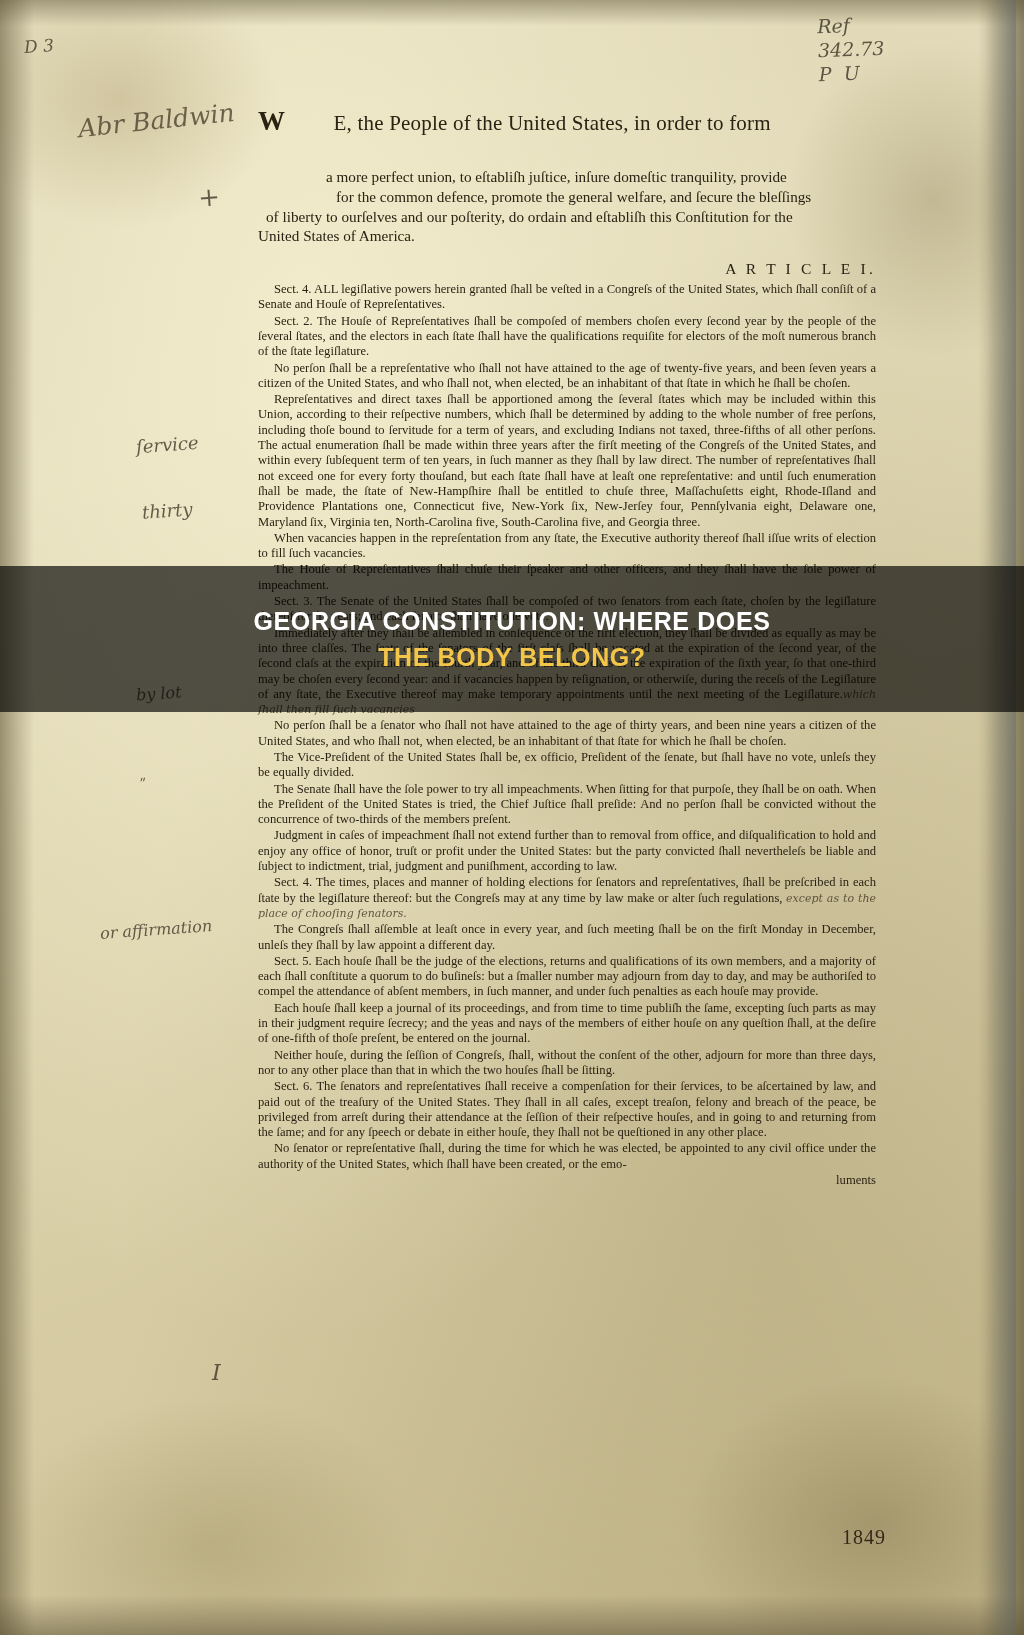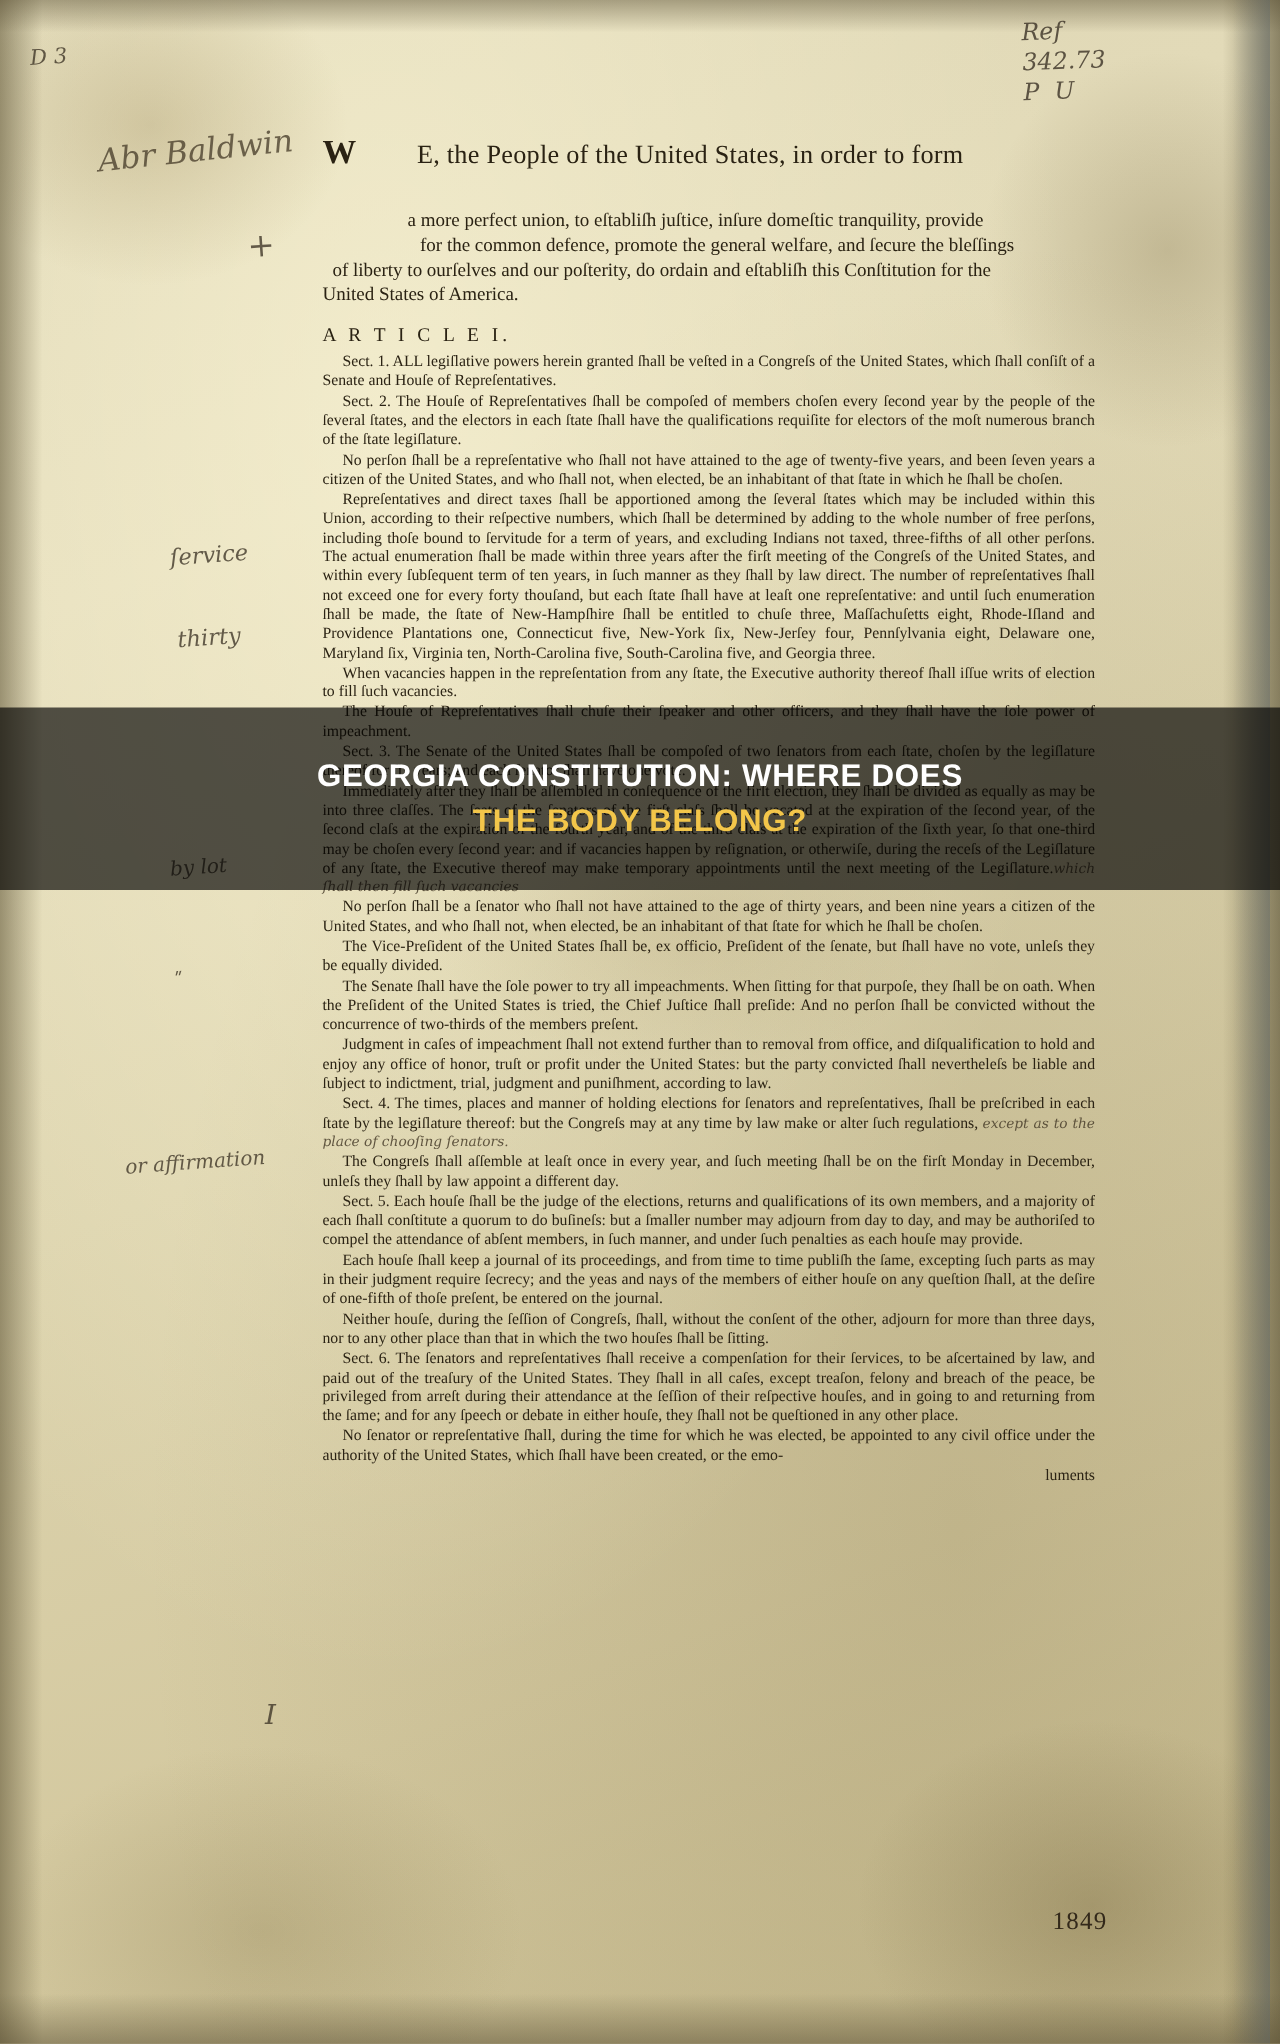--- a/index.html
+++ b/index.html
@@ -64,21 +64,21 @@
     font-weight: bold;
     letter-spacing: 0.5px;
   }
   .pre-big { font-size: 21px; letter-spacing: 0.2px; margin-left: 48px; }
   .pre-line { display: block; }
   .pre-ind1 { padding-left: 68px; margin-top: 28px; }
   .pre-ind2 { padding-left: 78px; }
   .pre-ind3 { padding-left: 8px; }
 
   .article-head {
-    text-align: left;
+    text-align: right;
     font-size: 15.5px;
     letter-spacing: 3.2px;
     margin: 14px 0 4px 0;
   }
 
   .body-text {
     font-size: 12.6px;
     line-height: 1.215;
     text-align: justify;
     color: #2b2314;
@@ -203,21 +203,21 @@
       </span>
       <span class="pre-line pre-ind1">a more perfect union, to  eſtabliſh  juſtice,  inſure  domeſtic  tranquility,  provide</span>
       <span class="pre-line pre-ind2">for the common defence, promote the general welfare, and  ſecure  the  bleſſings</span>
       <span class="pre-line pre-ind3">of liberty to ourſelves and our poſterity, do  ordain and eſtabliſh this Conſtitution for  the</span>
       <span class="pre-line">United States of America.</span>
     </div>
 
     <div class="article-head">A R T I C L E   I.</div>
 
     <div class="body-text">
-      <p class="ind">Sect. 1. ALL legiſlative powers herein granted ſhall be veſted in a Congreſs of the United States, which ſhall conſiſt of a Senate and Houſe of Repreſentatives.</p>
+      <p class="ind">Sect. 4. ALL legiſlative powers herein granted ſhall be veſted in a Congreſs of the United States, which ſhall conſiſt of a Senate and Houſe of Repreſentatives.</p>
       <p class="ind">Sect. 2. The Houſe of Repreſentatives ſhall be compoſed of members choſen every ſecond year by the people of the ſeveral ſtates, and the electors in each ſtate ſhall have the qualifications requiſite for electors of the moſt numerous branch of the ſtate legiſlature.</p>
       <p class="ind">No perſon ſhall be a repreſentative who ſhall not have attained to the age of twenty-five years, and been ſeven years a citizen of the United States, and who ſhall not, when elected, be an inhabitant of that ſtate in which he ſhall be choſen.</p>
       <p class="ind">Repreſentatives and direct taxes ſhall be apportioned among the ſeveral ſtates which may be included within this Union, according to their reſpective numbers, which ſhall be determined by adding to the whole number of free perſons, including thoſe bound to ſervitude for a term of years, and excluding Indians not taxed, three-fifths of all other perſons.  The actual enumeration ſhall be made within three years after the firſt meeting of the Congreſs of the United States, and within every ſubſequent term of ten years, in ſuch manner as they ſhall by law direct.  The number of repreſentatives ſhall not exceed one for every forty thouſand, but each ſtate ſhall have at leaſt one repreſentative: and until ſuch enumeration ſhall be made, the ſtate of New-Hampſhire ſhall be entitled to chuſe three, Maſſachuſetts eight, Rhode-Iſland and Providence Plantations one, Connecticut five, New-York ſix, New-Jerſey four, Pennſylvania eight, Delaware one, Maryland ſix, Virginia ten, North-Carolina five, South-Carolina five, and Georgia three.</p>
       <p class="ind">When vacancies happen in the repreſentation from any ſtate, the Executive authority thereof ſhall iſſue writs of election to fill ſuch vacancies.</p>
       <p class="ind">The Houſe of Repreſentatives ſhall chuſe their ſpeaker and other officers, and they ſhall have the ſole power of impeachment.</p>
       <p class="ind">Sect. 3. The Senate of the United States ſhall be compoſed of two ſenators from each ſtate, choſen by the legiſlature thereof for ſix years; and each ſenator ſhall have one vote.</p>
       <p class="ind"><span>Immediately after they ſhall be aſſembled in conſequence of the firſt election, they ſhall be divided as equally as may be into three claſſes.  The ſeats of the ſenators of the firſt claſs ſhall be vacated at the expiration of the ſecond year, of the ſecond claſs at the expiration of the fourth year, and of the third claſs at the expiration of the ſixth year, ſo that one-third may be choſen every ſecond year: and if vacancies happen by reſignation, or otherwiſe, during the receſs of the Legiſlature of any ſtate, the Executive thereof may make temporary appointments until the next meeting of the Legiſlature.</span><span class="ins">which ſhall then fill ſuch vacancies</span></p>
       <p class="ind">No perſon ſhall be a ſenator who ſhall not have attained to the age of thirty years, and been nine years a citizen of the United States, and who ſhall not, when elected, be an inhabitant of that ſtate for which he ſhall be choſen.</p>
       <p class="ind">The Vice-Preſident of the United States ſhall be, ex officio, Preſident of the ſenate, but ſhall have no vote, unleſs they be equally divided.</p>
       <p class="ind">The Senate ſhall have the ſole power to try all impeachments.  When ſitting for that purpoſe, they ſhall be on oath.  When the Preſident of the United States is tried, the Chief Juſtice ſhall preſide: And no perſon ſhall be convicted without the concurrence of two-thirds of the members preſent.</p>

